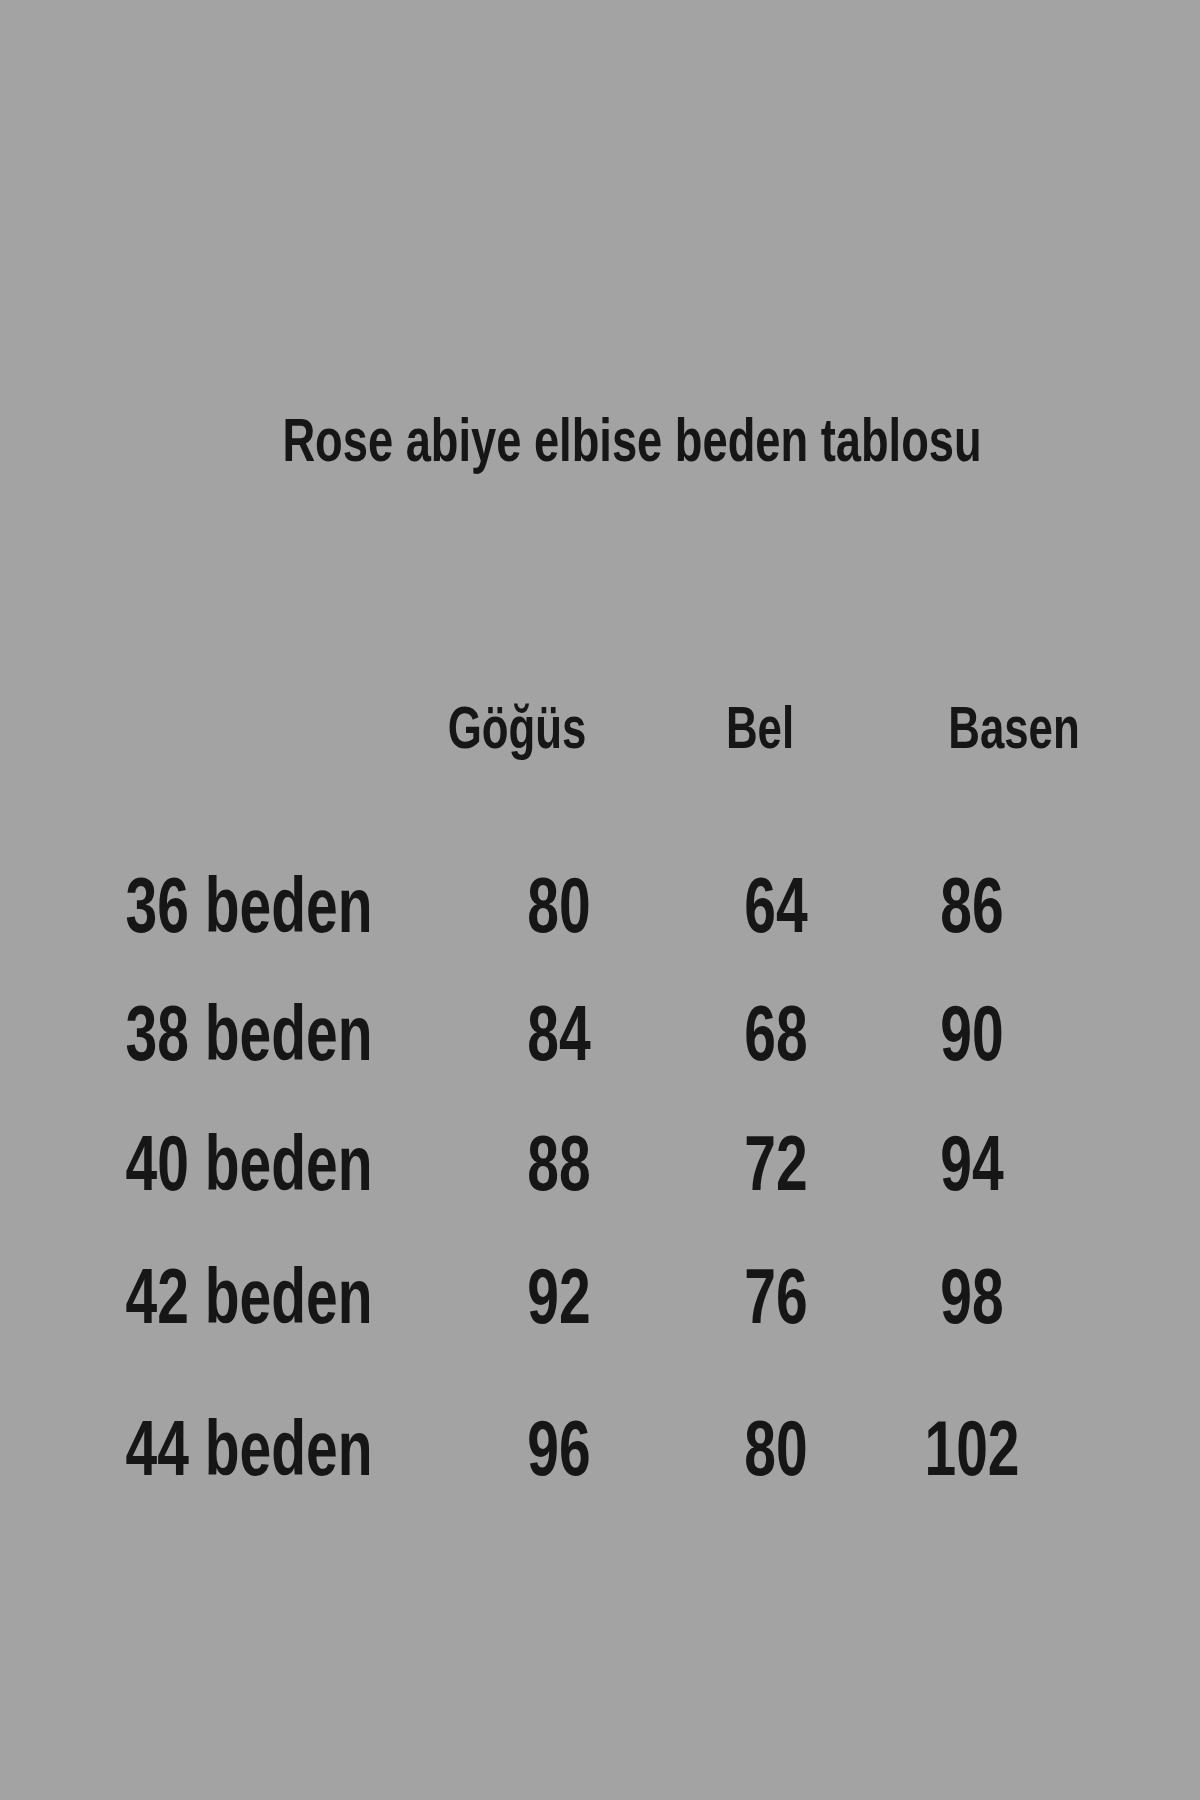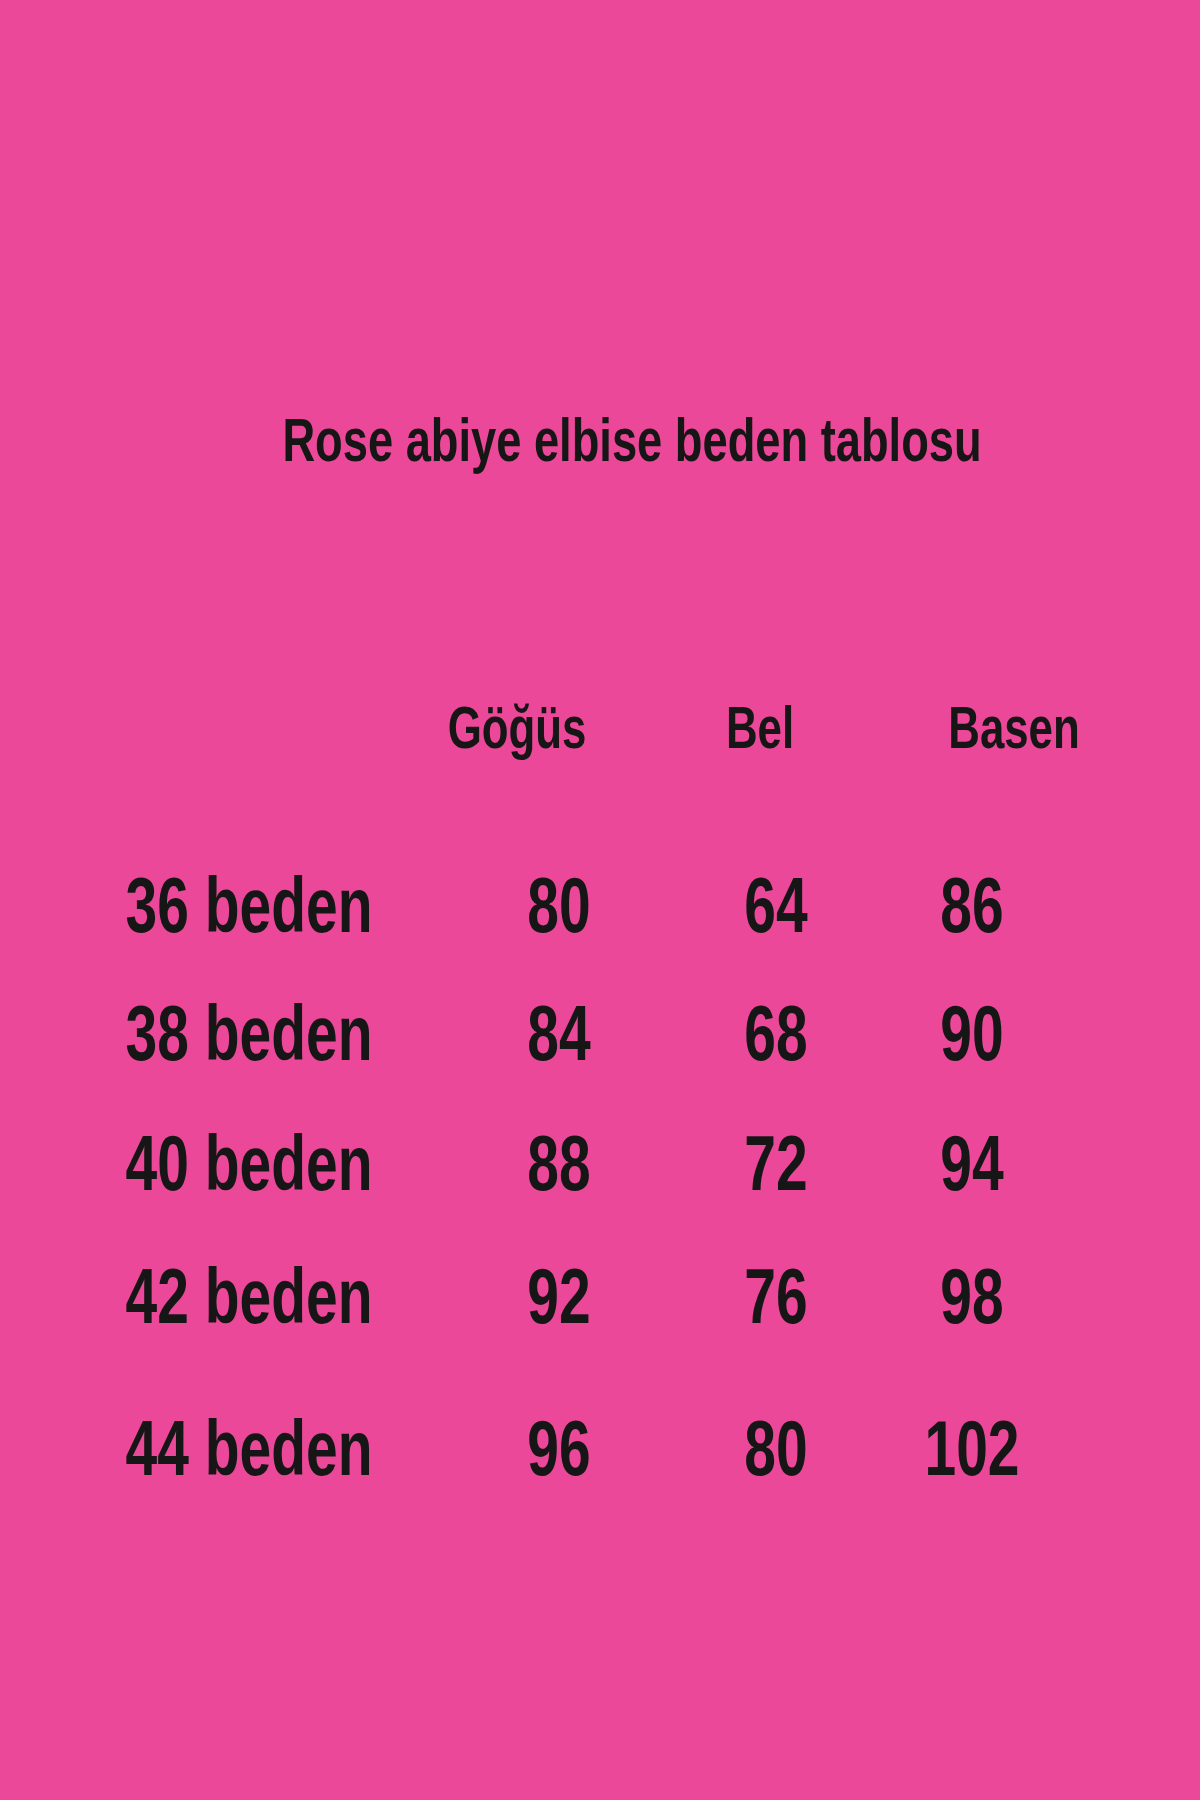--- a/index.html
+++ b/index.html
@@ -3,21 +3,21 @@
 <meta charset="utf-8">
 <style>
   html, body {
     margin: 0;
     padding: 0;
   }
   .canvas {
     position: relative;
     width: 1200px;
     height: 1800px;
-    background: #ec4899;
+    background: #a3a3a3;
     overflow: hidden;
     font-family: "Liberation Sans", sans-serif;
   }
   
   .t {
     position: absolute;
     white-space: nowrap;
     color: #161616;
     font-weight: 700;
     line-height: 1;

